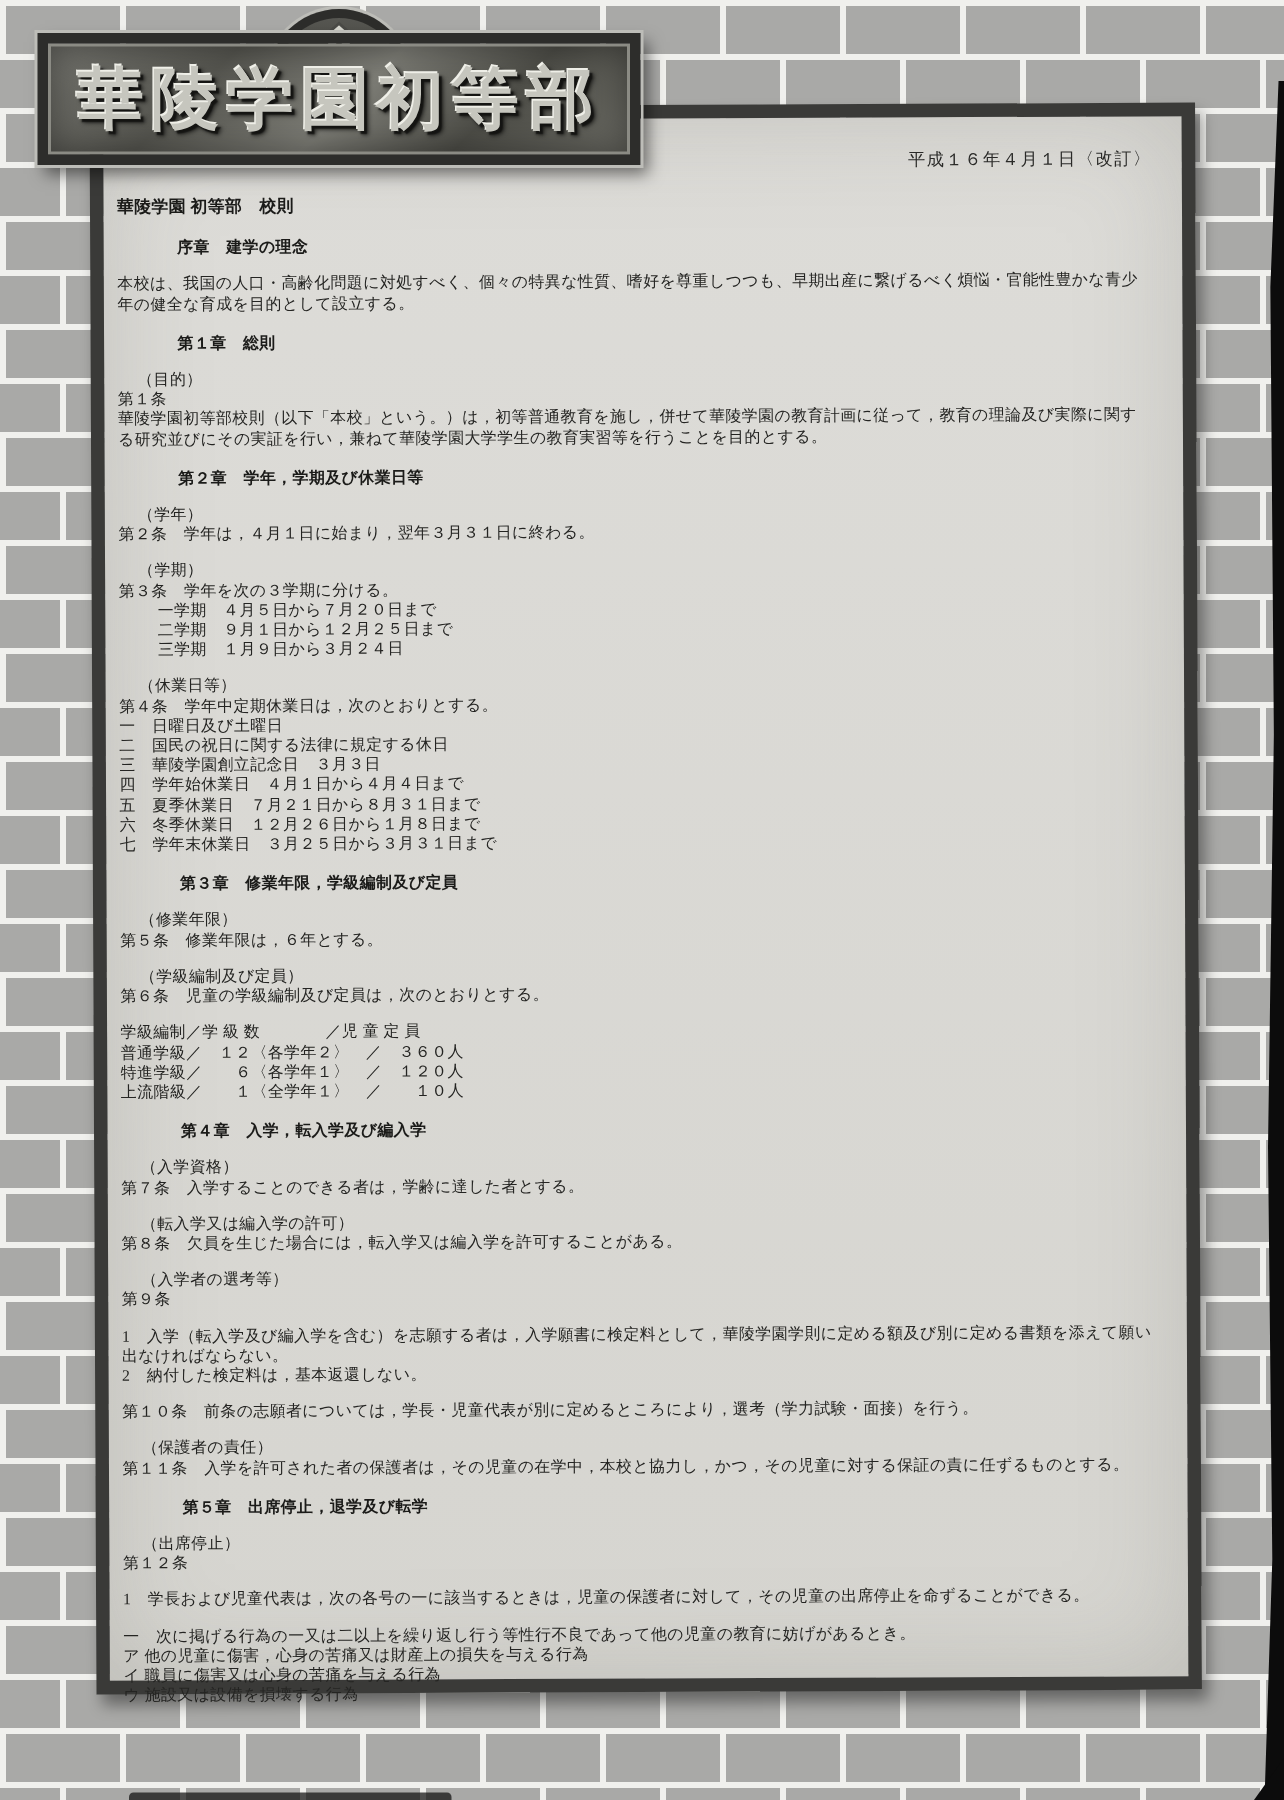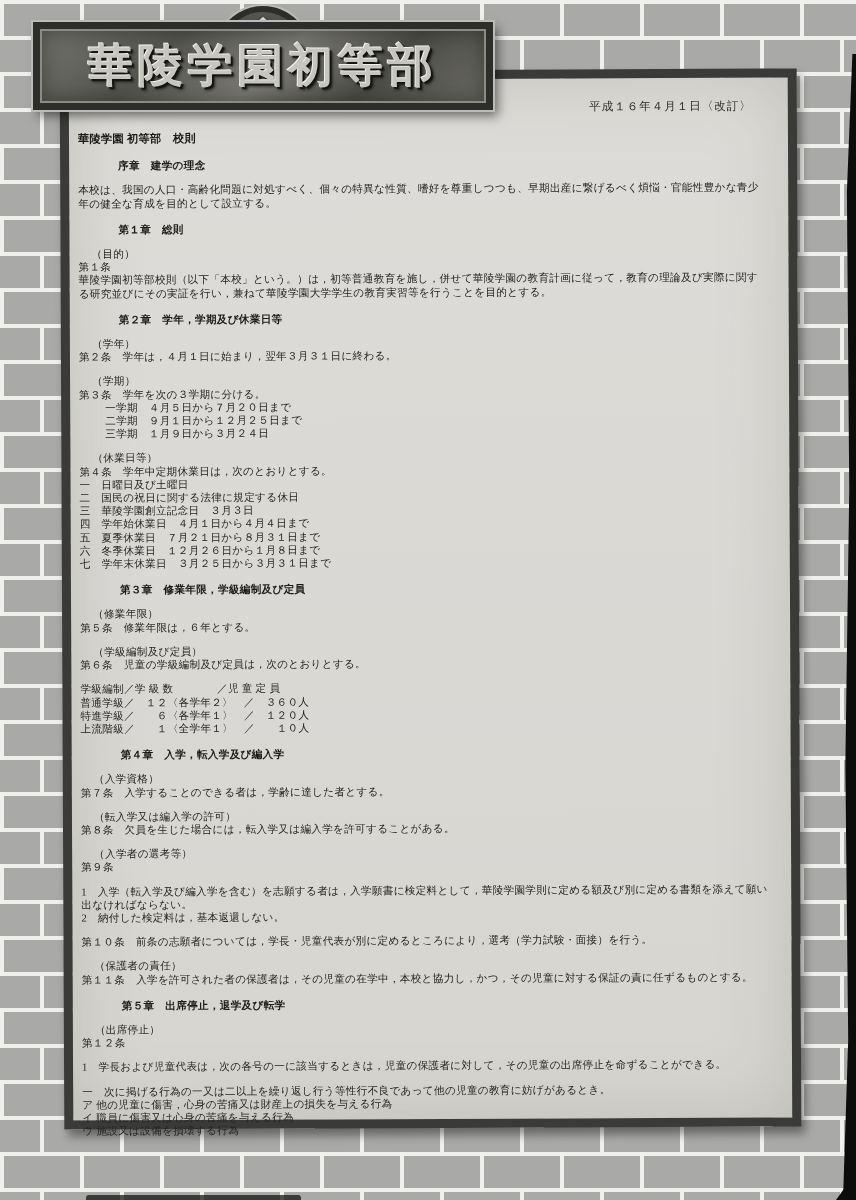--- a/index.html
+++ b/index.html
@@ -20,32 +20,32 @@
   .edge-bottom{position:absolute;left:86px;bottom:0;width:215px;height:5px;background:rgba(15,15,15,.72);
     border-radius:3px 3px 0 0;z-index:6;}
   .edge-corner{position:absolute;right:0;bottom:0;width:20px;height:28px;background:#0c0c0c;z-index:6;
     clip-path:polygon(100% 0,100% 100%,0 100%);}
 
   
   .paper{position:absolute;left:62px;top:70px;width:737px;height:1058px;z-index:2;
     background:linear-gradient(#dddcd8,#d6d5d0);border:9px solid var(--frame);
     box-shadow:4px 7px 10px rgba(0,0,0,.4), inset 0 0 70px rgba(125,125,118,.28);
     transform:rotate(-0.25deg);}
-  .date{position:absolute;top:21px;right:36px;font-size:11.5px;letter-spacing:1px;color:#2a2a28;}
+  .date{position:absolute;top:21px;right:20px;font-size:11.5px;letter-spacing:1px;color:#2a2a28;}
   .doc-inner{padding:52px 20px 0 9px;}
   .bl{font-size:10.6px;line-height:13.2px;letter-spacing:.3px;color:var(--ink);
       white-space:pre-wrap;}
   .doc-title{font-weight:700;font-size:11.2px;margin-bottom:14px;color:#1b1b19;}
   .chapter{font-weight:700;padding-left:40px;margin:13px 0 11px;color:#1b1b19;}
   .label{padding-left:13px;margin-top:11px;}
   .indent{padding-left:26px;}
   .space{height:11px;}
 
   
-  .plaque{position:absolute;left:33px;top:22px;width:460px;height:88px;z-index:4;}
+  .plaque{position:absolute;left:25px;top:22px;width:402px;height:88px;z-index:4;}
   .arch{position:absolute;left:50%;top:-16px;transform:translateX(-50%);width:96px;height:52px;
     background:linear-gradient(#575752,#3a3a36);border:6px solid var(--plaque-dark);border-bottom:none;
     border-radius:48px 48px 0 0;box-shadow:0 0 0 2px #bdbdb8;display:flex;justify-content:center;align-items:flex-end;}
   .crest{display:block;margin-bottom:-8px;}
   .plaque-face{position:relative;width:100%;height:100%;border:7px solid var(--plaque-dark);
     background:linear-gradient(135deg,#74746e 0%,#55554f 28%,#7c7c75 52%,#4d4d47 74%,#6b6b64 100%);
     box-shadow:0 0 0 2px #bdbdb8, 5px 6px 10px rgba(0,0,0,.5), inset 0 0 0 2px #8b8b84, inset 0 0 24px rgba(0,0,0,.45);
     display:flex;align-items:center;justify-content:center;}
   .plaque-title{font-family:"DejaVu Serif","Liberation Serif",serif;font-weight:700;font-size:45px;
     letter-spacing:5px;color:var(--plaque-text);white-space:nowrap;

